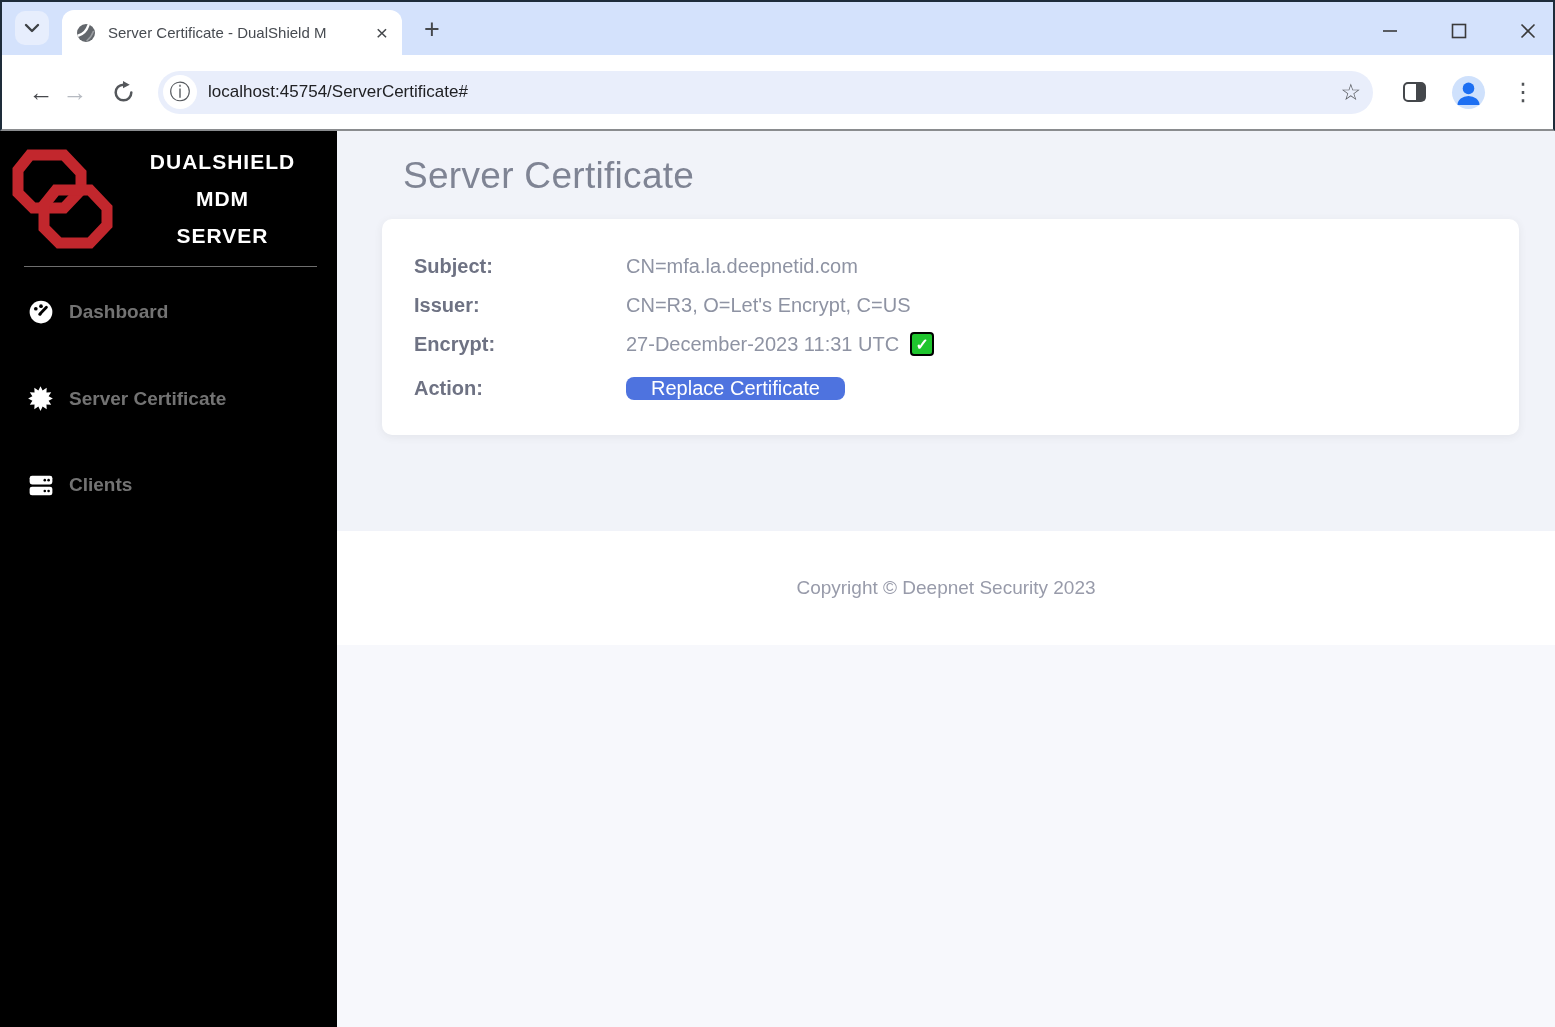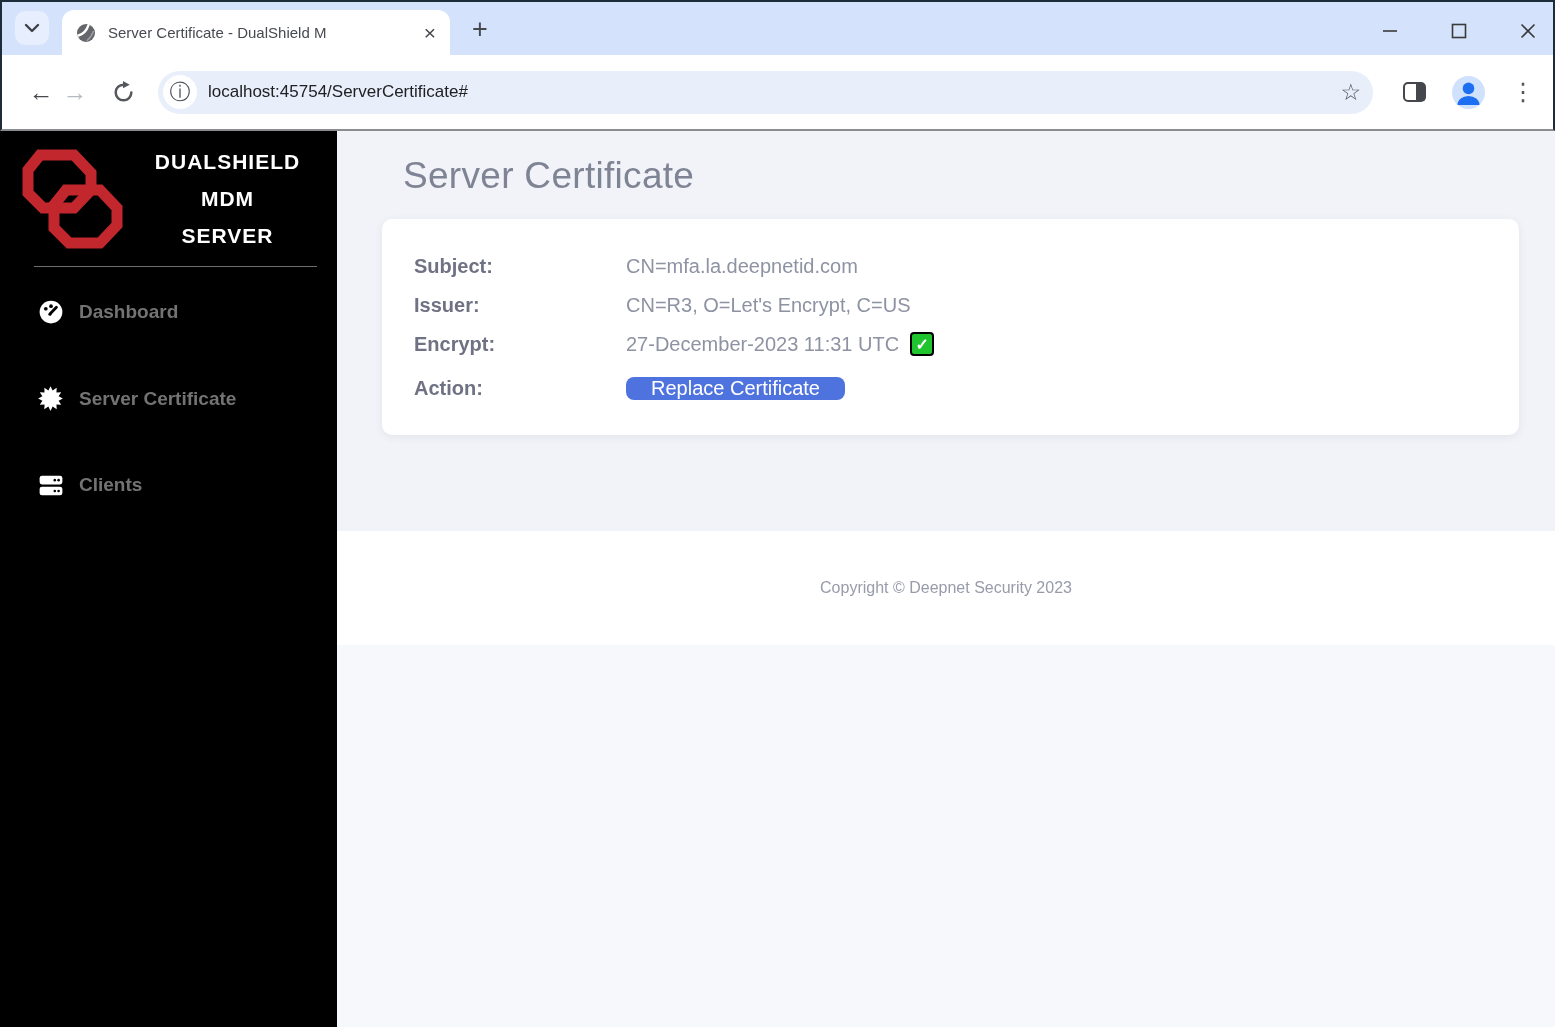--- a/index.html
+++ b/index.html
@@ -3,21 +3,21 @@
 <meta charset="utf-8">
 <style>
   * { margin:0; padding:0; box-sizing:border-box; }
   html,body { width:1555px; height:1027px; font-family:"Liberation Sans", sans-serif; background:#fff; }
   .screen { width:1555px; height:1027px; overflow:hidden; display:flex; flex-direction:column; }
 
   
   .chrome { height:131px; border:2px solid #1e2c3a; border-bottom:2px solid #8a8c8f; background:#fff; }
   .tabstrip { height:53px; background:#d4e2fc; display:flex; align-items:flex-end; position:relative; }
   .tab-search-btn { width:34px; height:34px; border-radius:10px; background:#e7eefd; margin:0 0 10px 13px; display:flex; align-items:center; justify-content:center; cursor:pointer; }
-  .tab { width:388px; height:45px; background:#fff; border-radius:12px 12px 0 0; margin-left:13px; display:flex; align-items:center; padding:0 10px 0 14px; position:relative; }
+  .tab { width:340px; height:45px; background:#fff; border-radius:12px 12px 0 0; margin-left:13px; display:flex; align-items:center; padding:0 10px 0 14px; position:relative; }
   .tab-favicon { width:20px; height:20px; flex:0 0 auto; }
   .tab-title-wrap { flex:1; overflow:hidden; white-space:nowrap; margin-left:12px; position:relative; height:20px; }
   .tab-title { font-size:15px; color:#474b51; line-height:20px; }
   .tab-title-wrap::after { content:""; position:absolute; right:0; top:0; width:46px; height:100%; background:linear-gradient(to right, rgba(255,255,255,0), #fff); }
   .tab-close { font-size:21px; color:#45484c; line-height:20px; padding:0 4px; cursor:pointer; }
   .newtab-btn { font-size:27px; color:#45484c; margin:0 0 14px 22px; line-height:24px; cursor:pointer; }
   .win-controls { position:absolute; right:14px; top:18px; display:flex; gap:47px; align-items:center; }
   .win-btn { width:22px; height:22px; display:flex; align-items:center; justify-content:center; cursor:pointer; }
 
   .toolbar { height:74px; background:#fff; display:flex; align-items:center; padding:0 18px 0 22px; }
@@ -28,41 +28,41 @@
   .info-chip { width:34px; height:34px; background:#fff; border-radius:50%; display:flex; align-items:center; justify-content:center; font-size:21px; color:#55595e; flex:0 0 auto; cursor:pointer; }
   .url-text { flex:1; margin-left:11px; font-size:17px; color:#202124; white-space:nowrap; overflow:hidden; }
   .star { font-size:23px; color:#54575c; cursor:pointer; }
   .sidepanel-btn { width:23px; height:20px; border:2.5px solid #44474b; border-radius:5px; position:relative; margin-left:30px; cursor:pointer; }
   .sidepanel-btn::after { content:""; position:absolute; right:-0.5px; top:-0.5px; width:45%; height:calc(100% + 1px); background:#44474b; border-radius:0 2px 2px 0; }
   .avatar { width:33px; height:33px; border-radius:50%; background:#cfe1fc; overflow:hidden; margin-left:26px; cursor:pointer; }
   .kebab { font-size:24px; color:#515458; margin-left:26px; cursor:pointer; line-height:24px; }
 
   
   .page { flex:1; display:flex; height:896px; }
-  .sidebar { width:337px; background:#000; color:#fff; flex:0 0 auto;padding-left:10px; }
+  .sidebar { width:337px; background:#000; color:#fff; flex:0 0 auto; }
   .brand { display:flex; align-items:center; padding:12px 16px 8px 6px; cursor:pointer; }
   .brand-text { flex:1; text-align:center; font-weight:700; font-size:21px; line-height:37px; letter-spacing:1px; color:#fff; }
   .brand-divider { border-bottom:1px solid #6e6e6e; margin:4px 20px 0 24px; }
   .nav-list { margin-top:24px; }
   .nav-item { display:flex; align-items:center; padding:8px 10px 8px 27px; margin-bottom:44px; cursor:pointer; }
   .nav-item .icon { width:27px; display:flex; justify-content:center; }
   .nav-item .lbl { margin-left:15px; font-size:19px; font-weight:700; color:#737373; }
 
   .main { flex:1; display:flex; flex-direction:column; background:#f7f8fc; }
   .content-area { height:400px; background:#f1f3f9; padding:24px 36px 0; }
   .page-heading { font-size:37px; font-weight:400; color:#7f8494; margin-left:30px; letter-spacing:0.3px; }
   .card { margin-top:22px; background:#fff; border-radius:10px; box-shadow:0 2px 8px rgba(58,59,69,0.08); padding:32px 32px 32px 32px;margin-left:9px; }
   .cert-row { display:flex; align-items:center; margin-bottom:9px; min-height:30px; }
   .cert-label { width:212px; font-weight:700; font-size:20px; color:#6e7283; flex:0 0 auto; }
   .cert-value { font-size:20px; color:#8e93a3; display:flex; align-items:center; }
   .valid-check { width:24px; height:24px; margin-left:11px; background:#1fc52e; border:2px solid #000; border-radius:4px; color:#fff; font-size:16px; font-weight:700; display:flex; align-items:center; justify-content:center; }
   .action-row { margin-top:14px; margin-bottom:0; }
   .btn-primary { background:#4e73df; color:#fff; border:none; border-radius:8px; font-size:20px; font-family:"Liberation Sans", sans-serif; padding:0 25px; cursor:pointer; }
   .footer { height:114px; background:#fff; display:flex; align-items:center; justify-content:center; }
-  .footer-text { font-size:16px; color:#989baa; }
+  .footer-text { font-size:19px; color:#989baa; }
   .below-footer { flex:1; background:#f7f8fc; }
 </style>
 </head>
 <body>
 
 <div class="screen">
 
   <div class="chrome">
     <div class="tabstrip">
       <div class="tab-search-btn">

